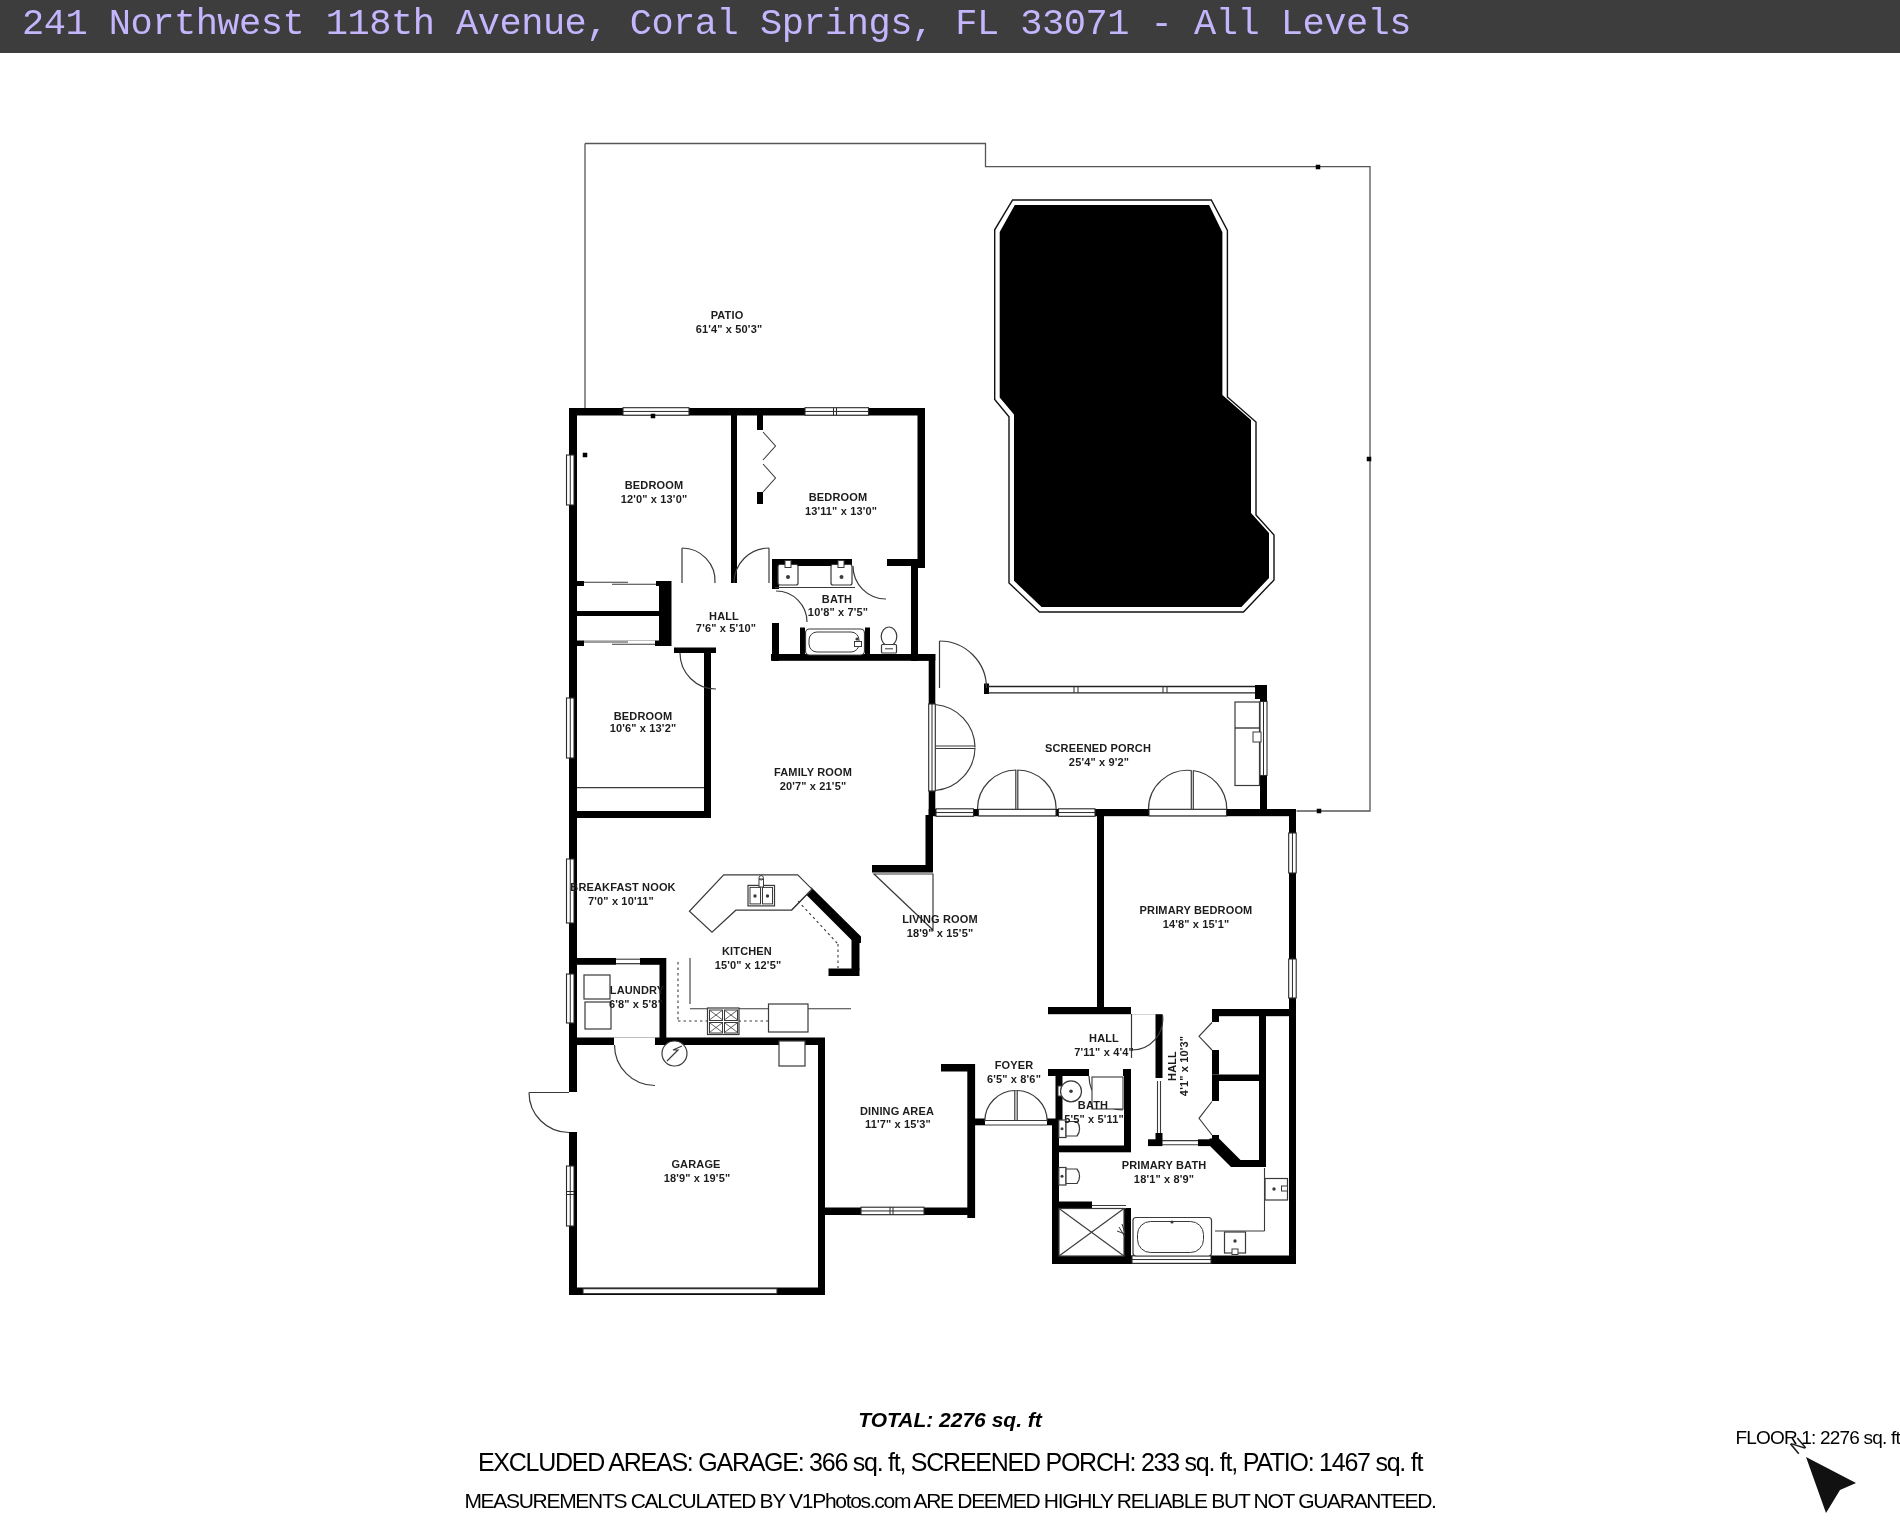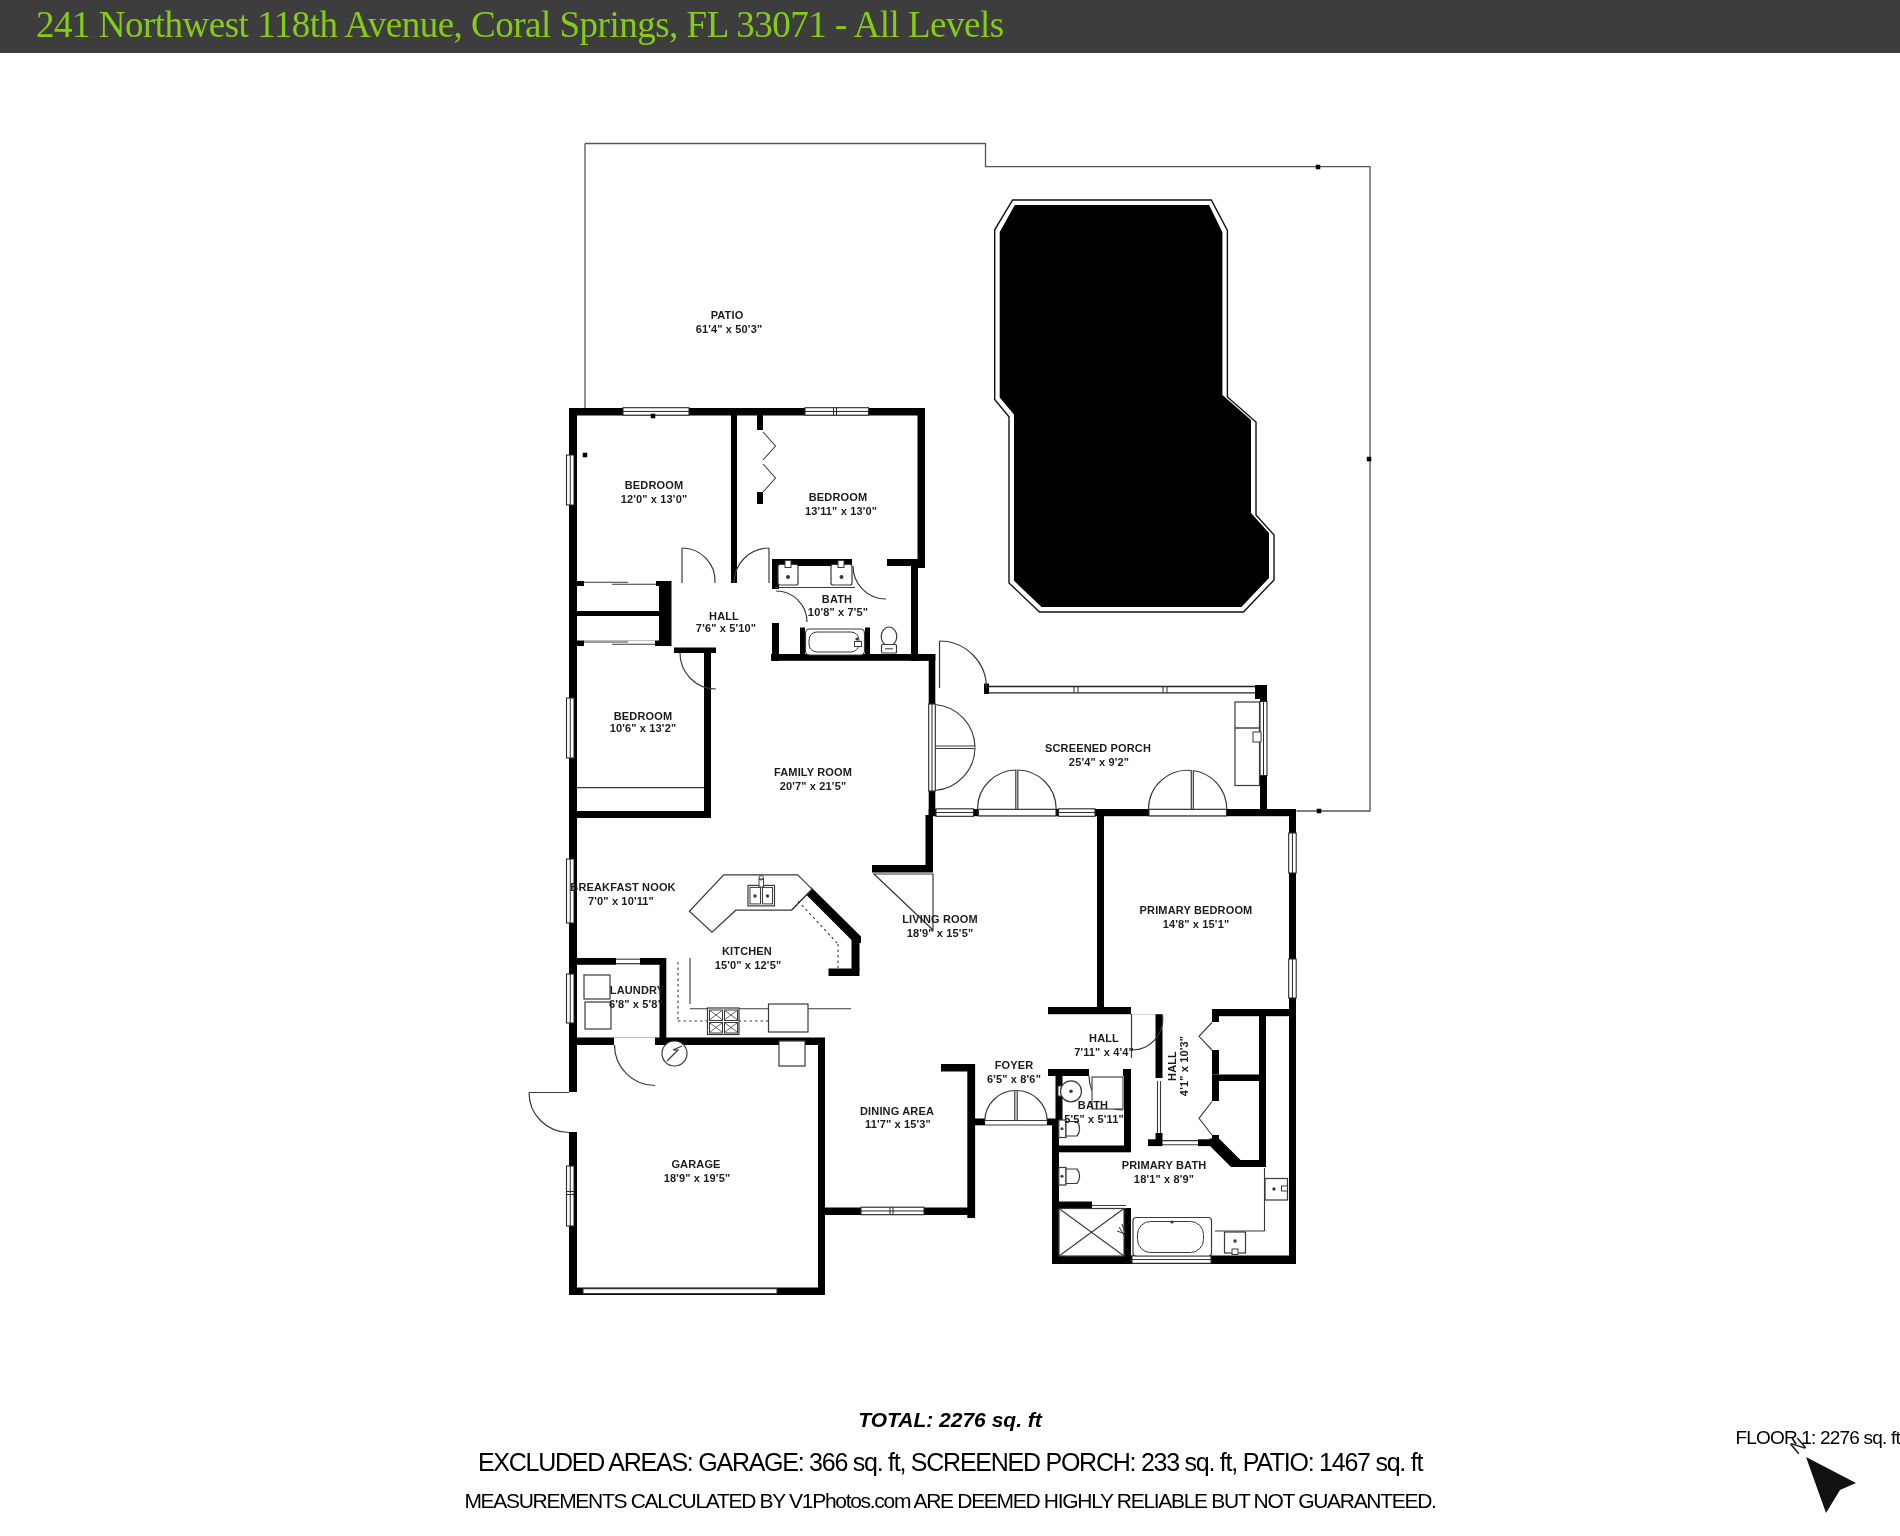--- a/index.html
+++ b/index.html
@@ -1,17 +1,17 @@
 <!DOCTYPE html>
 <html><head>
 <meta charset="utf-8">
 <style>
 html,body{margin:0;padding:0;background:#fff;width:1900px;height:1536px;overflow:hidden;}
 .hdr{position:absolute;left:0;top:0;width:1900px;height:53px;background:#3d3d3d;}
-.hdr span{position:absolute;left:36px;top:3px;font-family:Liberation Serif, serif;font-size:37px;color:#84cc16;letter-spacing:-0.5px;}
+.hdr span{position:absolute;left:22px;top:3px;font-family:Liberation Mono, monospace;font-size:37px;color:#c4b5fd;letter-spacing:-0.5px;}
 .ftr{position:absolute;left:0;width:1900px;text-align:center;font-family:"Liberation Sans",sans-serif;color:#000;}
 svg{position:absolute;left:0;top:0;}
 svg text{font-family:"Liberation Sans",sans-serif;font-weight:bold;fill:#1c1c1c;}
 </style>
 </head>
 <body>
 
 <div class="hdr">
     <span>241 Northwest 118th Avenue, Coral Springs, FL 33071 - All Levels</span>
   </div>

